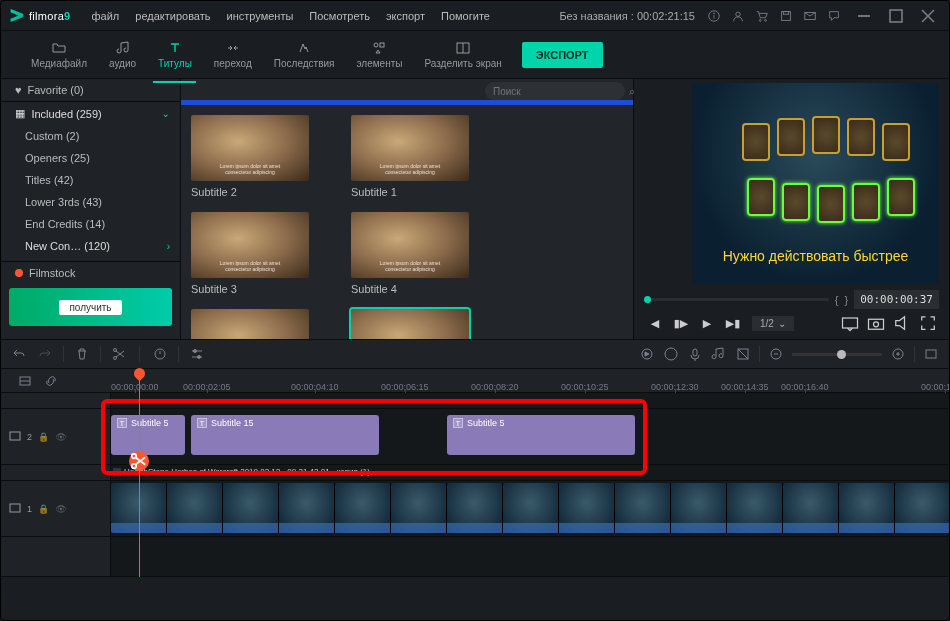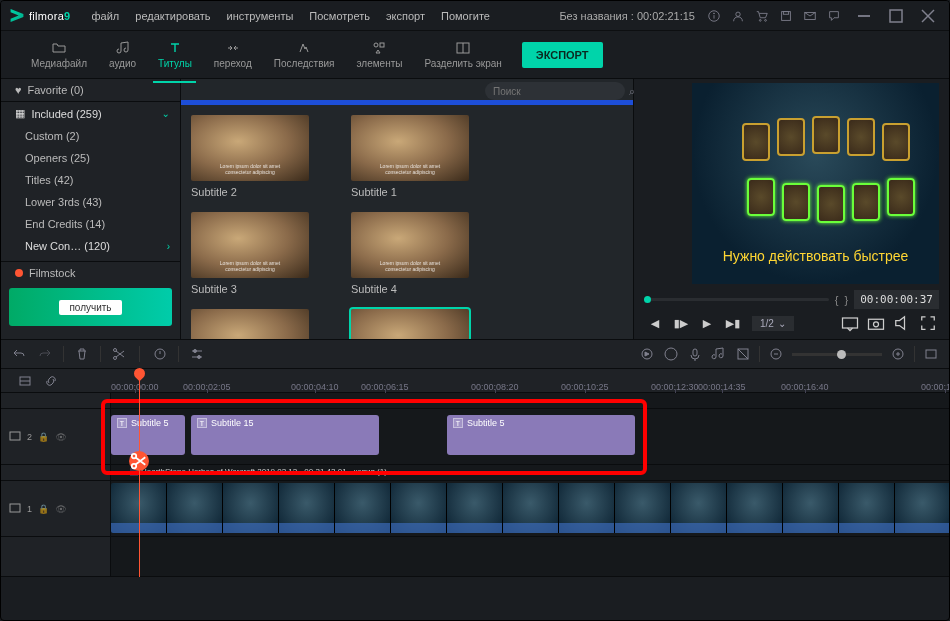--- a/index.html
+++ b/index.html
@@ -69,21 +69,21 @@
 .tool-sep { width: 1px; height: 16px; background: #333; }
 .zoom-group { margin-left: auto; display: flex; align-items: center; gap: 8px; }
 .zoom-slider { width: 90px; height: 3px; background: #333; position: relative; }
 .zoom-knob { position: absolute; left: 50%; top: -3px; width: 9px; height: 9px; border-radius: 50%; background: #bbb; }
 
 .timeline { background: #15181b; position: relative; }
 .ruler { height: 24px; background: #1f2226; display: flex; align-items: center; padding-left: 110px; position: relative; color: #778; font-size: 9px; font-family: monospace; border-bottom: 1px solid #0a0c0e; }
 .ruler-tick { position: absolute; bottom: 0; font-size: 9px; }
 .ruler-tick::before { content: ""; position: absolute; bottom: -2px; left: 50%; width: 1px; height: 5px; background: #445; }
 .track-row { display: flex; border-bottom: 1px solid #0a0c0e; position: relative; }
-.track-row.spacer { height: 16px; gap: 17px; }
+.track-row.spacer { height: 16px; }
 .track-head { width: 110px; background: #1f2226; border-right: 1px solid #0a0c0e; display: flex; align-items: center; gap: 6px; padding: 0 8px; color: #999; font-size: 9px; }
 .track-body { flex: 1; position: relative; background: #15181b; }
 .text-track { height: 56px; }
 .video-track { height: 56px; }
 .clip { position: absolute; top: 6px; height: 40px; background: #8a7ab8; border-radius: 3px; display: flex; align-items: flex-start; padding: 3px 6px; color: #fff; font-size: 9px; gap: 4px; overflow: hidden; }
 .clip-icon { width: 10px; height: 10px; background: #fff3; border: 1px solid #fff6; display: flex; align-items: center; justify-content: center; font-size: 7px; }
 .highlight-box { position: absolute; border: 4px solid #ff0000; border-radius: 6px; pointer-events: none; z-index: 5; }
 .vclip { position: absolute; top: 2px; height: 50px; display: flex; border-radius: 2px; overflow: hidden; }
 .vframe { width: 56px; height: 100%; background: radial-gradient(ellipse at 50% 40%, #3a5a6a, #0a2030); border-right: 1px solid #000; position: relative; }
 .vframe::after { content: ""; position: absolute; bottom: 0; left: 0; right: 0; height: 10px; background: #3a6ab8; opacity: 0.7; }
@@ -495,25 +495,25 @@
         </span>
       <span class="tool-btn">
           <svg viewBox="0 0 16 16" stroke="#aab" fill="none">
             <path d="M6 10a3 3 0 010-4l2-2a3 3 0 014 4M10 6a3 3 0 010 4l-2 2a3 3 0 01-4-4"></path>
           </svg>
         </span>
     </div>
     <span class="ruler-tick" style="left:110px">00:00:00:00</span>
     <span class="ruler-tick" style="left:182px">00:00:02:05</span>
     <span class="ruler-tick" style="left:290px">00:00:04:10</span>
-    <span class="ruler-tick" style="left:360px">00:00:06:15</span>
+    <span class="ruler-tick" style="left:380px">00:00:06:15</span>
     <span class="ruler-tick" style="left:470px">00:00:08:20</span>
     <span class="ruler-tick" style="left:560px">00:00:10:25</span>
     <span class="ruler-tick" style="left:650px">00:00:12:30</span>
-    <span class="ruler-tick" style="left:697px">00:00:14:35</span>
+    <span class="ruler-tick" style="left:720px">00:00:14:35</span>
     <span class="ruler-tick" style="left:780px">00:00:16:40</span>
     <span class="ruler-tick" style="left:920px">00:00:18:45</span>
   </div>
 
   <div class="track-row spacer">
     <div class="track-head"></div>
       <div class="track-body"></div>
   </div>
 
   <div class="track-row text-track">

